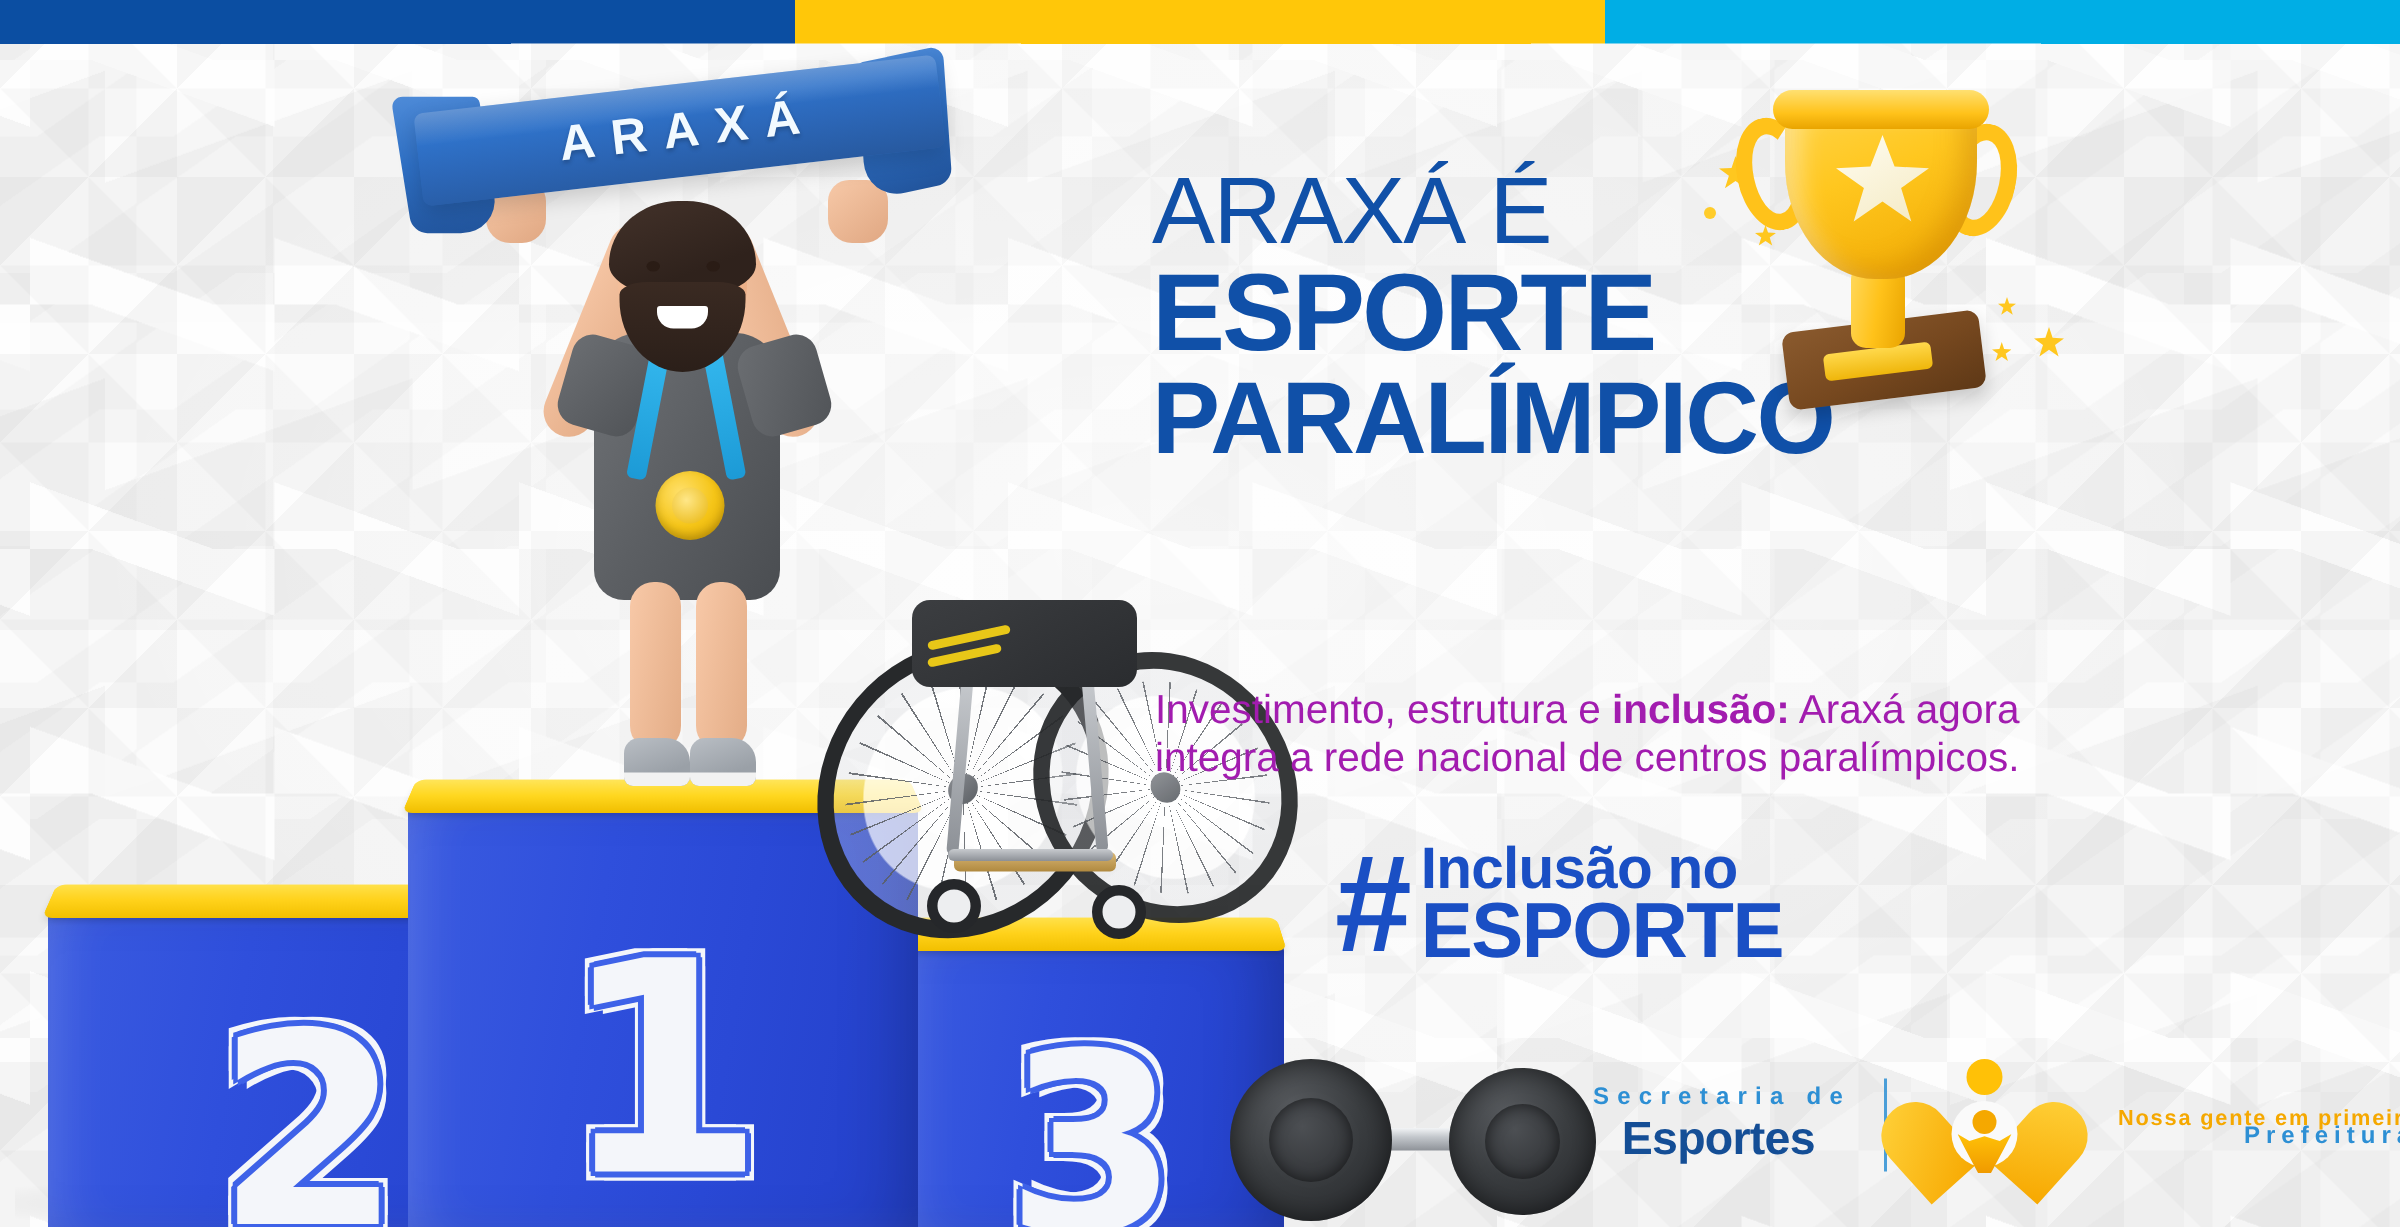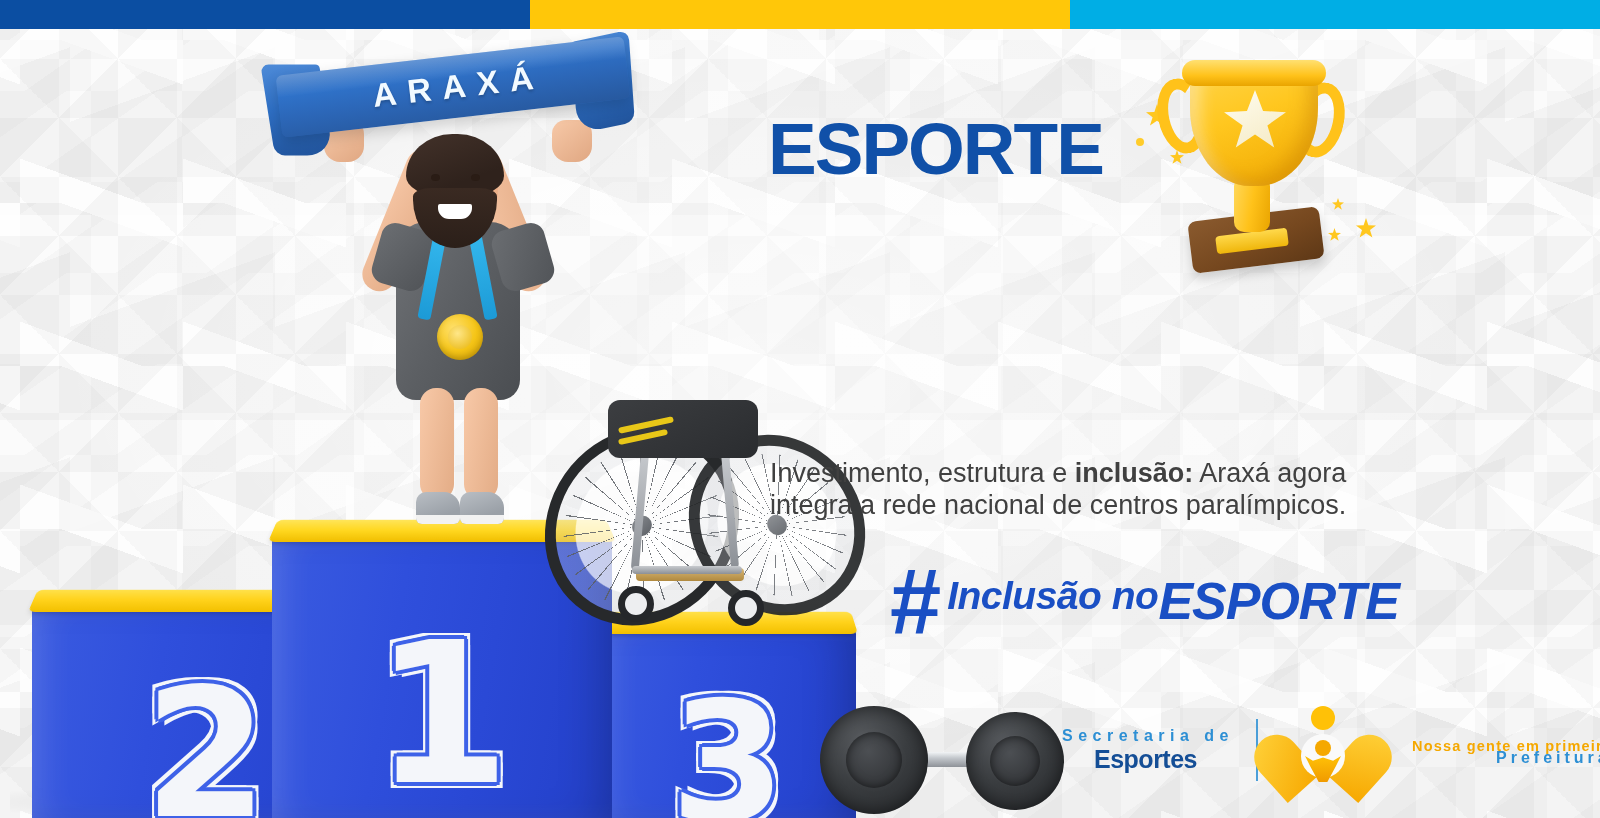--- a/index.html
+++ b/index.html
@@ -302,40 +302,40 @@
     line-height: .95;
     white-space: nowrap;
   }
   .hl-1 { font-size: 63px; font-weight: 400; }
   .hl-2 { font-size: 73px; font-weight: 700; margin-top: 2px; letter-spacing: -2px; }
   .hl-3 { font-size: 60px; font-weight: 400; margin-top: 4px; }
   .hl-4 { font-size: 68px; font-weight: 700; margin-top: 4px; letter-spacing: -1.5px; }
 
   .subtitle {
     position: absolute; left: 8px; top: 458px; width: 600px;
-    color: #404040;
+    color: #a21caf;
     font-family: "Liberation Sans", sans-serif;
     font-size: 27px;
     line-height: 1.18;
   }
   .subtitle b { font-weight: 700; }
 
   .hashtag {
     position: absolute; left: 128px; top: 562px;
     display: flex; align-items: center; gap: 10px;
   }
   .hash-sign {
     color: #1A4FC4;
     font-family: "Liberation Sans", sans-serif;
     font-weight: 700;
     font-size: 92px;
     line-height: .86;
     letter-spacing: -4px;
   }
-  .hash-words { display: flex; flex-direction: row; line-height: .92; font-style: italic; }
+  .hash-words { display: flex; flex-direction: column; line-height: .92; }
   .hash-top {
     color: #1A4FC4; font-family: "Liberation Sans", sans-serif;
     font-weight: 600; font-size: 39px; letter-spacing: -.5px;
   }
   .hash-bottom {
     color: #1A4FC4; font-family: "Liberation Sans", sans-serif;
     font-weight: 700; font-size: 52px; letter-spacing: -1px;
   }
 
   
@@ -397,21 +397,21 @@
     position: absolute; left: 295px; top: 698px; width: 526px; height: 104px;
     display: flex; align-items: center; gap: 0;
   }
   .sec-block { display: flex; flex-direction: column; align-items: center; padding-right: 22px; }
   .sec-top {
     color: #2D8FD4; font-family: "Liberation Sans", sans-serif;
     font-weight: 700; font-size: 16px; letter-spacing: 5.5px; text-indent: 5px;
   }
   .sec-bottom {
     color: #144E96; font-family: "Liberation Sans", sans-serif;
-    font-weight: 700; font-size: 25px; letter-spacing: -.5px; margin-top: 0;
+    font-weight: 700; font-size: 31px; letter-spacing: -.5px; margin-top: 0;
   }
   .divider { width: 2px; height: 62px; background: #2D8FD4; opacity: .85; }
 
   .pref-block { display: flex; align-items: center; padding-left: 22px; }
   .heart-mark { position: relative; width: 86px; height: 88px; flex: none; }
   .hm-head {
     position: absolute; left: 31px; top: 0px; width: 24px; height: 24px;
     border-radius: 50%; background: #FFC107;
   }
   .hm-heart {
@@ -577,21 +577,23 @@
       <div class="tr-stem2"></div>
       <div class="tr-cup"></div>
       <div class="tr-rim"></div>
       <div class="tr-star"></div>
       <div class="star-dot sd-3"></div>
       <div class="star-dot sd-4"></div>
       <div class="star-dot sd-5"></div>
     </div>
 
     <div class="headline">
+      <div class="hl-line hl-1">ARAXÁ É</div>
       <div class="hl-line hl-2">ESPORTE</div>
+      <div class="hl-line hl-4">PARALÍMPICO</div>
     </div>
 
     <div class="subtitle">
       <span>Investimento, estrutura e </span><b>inclusão:</b><span> Araxá agora integra a rede nacional de centros paralímpicos.</span>
     </div>
 
     <div class="hashtag">
       <span class="hash-sign">#</span>
       <span class="hash-words">
         <span class="hash-top">Inclusão no</span>

